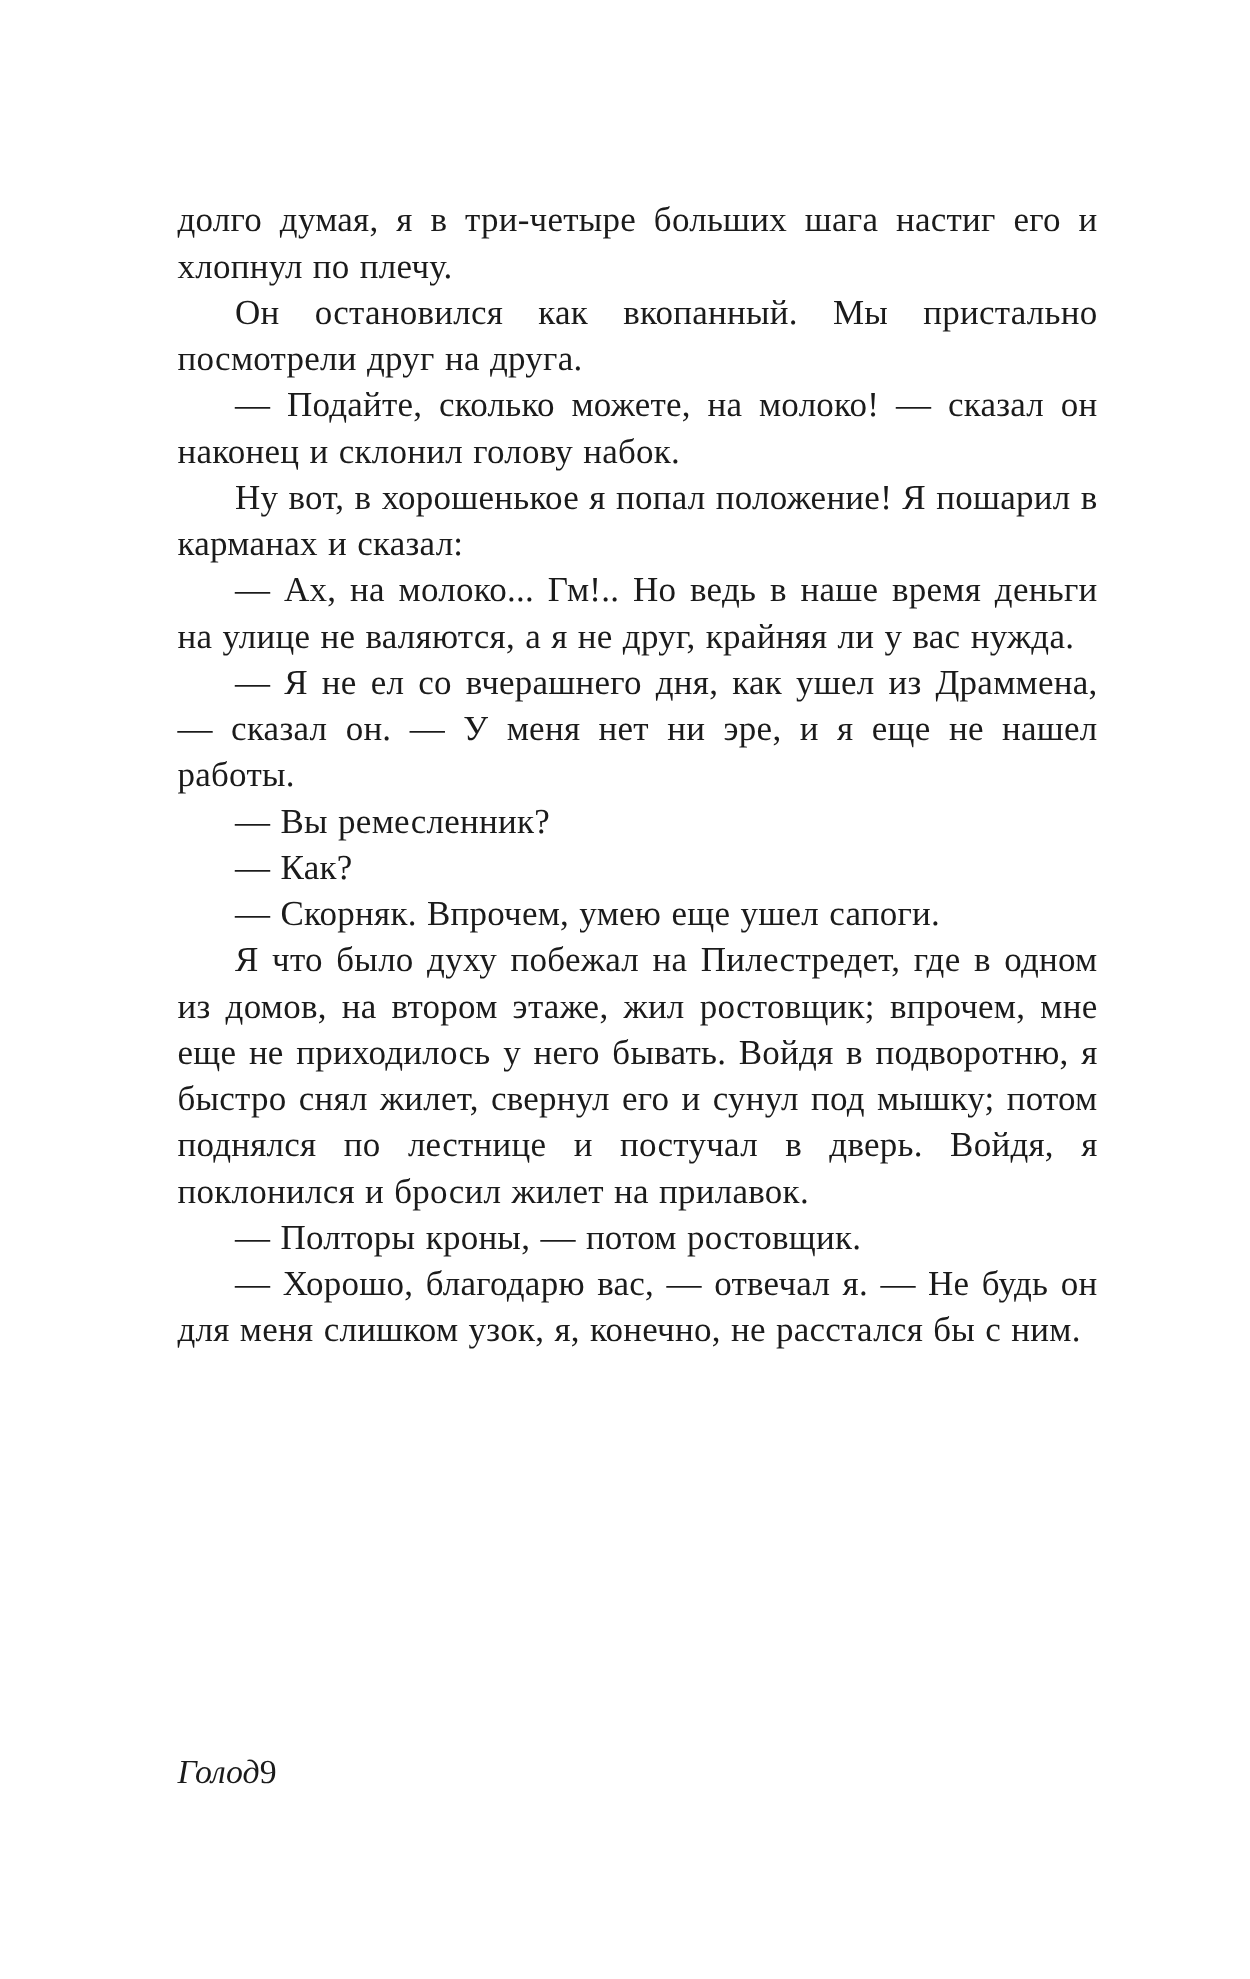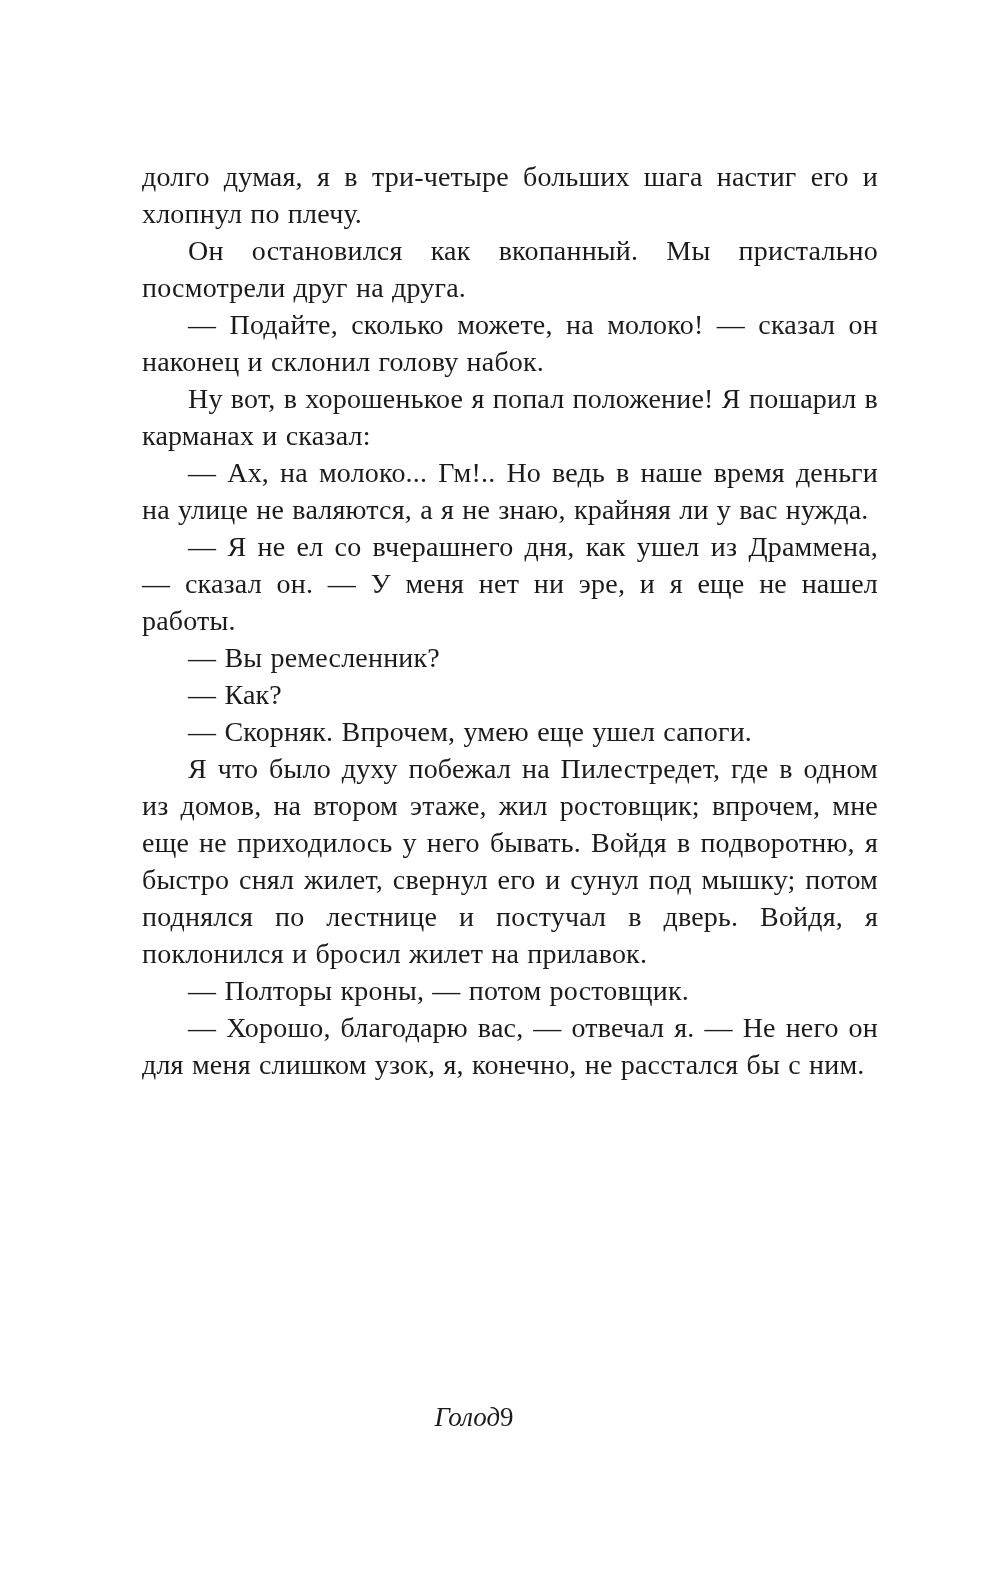--- a/index.html
+++ b/index.html
@@ -40,49 +40,49 @@
     text-indent: 46px;
   }
   .footer {
     position: absolute;
     left: 122px;
     right: 122px;
     top: 1400px;
     font-size: 27px;
     line-height: 34px;
     display: flex;
-    justify-content: center;
+    justify-content: flex-start;
     align-items: baseline;
   }
   .running-title {
     font-style: italic;
   }
   .page-number {
     font-style: normal;
     padding-right: 72px;
   }
 </style>
 </head>
 <body>
 
 <div class="page">
 
   <div class="text-block">
       <p class="">долго думая, я в три-четыре больших шага настиг его и хлопнул по плечу.</p>
       <p class="indent">Он остановился как вкопанный. Мы пристально посмотрели друг на друга.</p>
       <p class="indent">— Подайте, сколько можете, на молоко! — сказал он наконец и склонил голову набок.</p>
       <p class="indent">Ну вот, в хорошенькое я попал положение! Я пошарил в карманах и сказал:</p>
-      <p class="indent">— Ах, на молоко... Гм!.. Но ведь в наше время деньги на улице не валяются, а я не знаю, крайняя ли у вас нужда.</p>
+      <p class="indent">— Ах, на молоко... Гм!.. Но ведь в наше время деньги на улице не валяются, а я не друг, крайняя ли у вас нужда.</p>
       <p class="indent">— Я не ел со вчерашнего дня, как ушел из Драммена, — сказал он. — У меня нет ни эре, и я еще не нашел работы.</p>
       <p class="indent">— Вы ремесленник?</p>
       <p class="indent">— Как?</p>
       <p class="indent">— Скорняк. Впрочем, умею еще ушел сапоги.</p>
       <p class="indent">Я что было духу побежал на Пилестредет, где в одном из домов, на втором этаже, жил ростовщик; впрочем, мне еще не приходилось у него бывать. Войдя в подворотню, я быстро снял жилет, свернул его и сунул под мышку; потом поднялся по лестнице и постучал в дверь. Войдя, я поклонился и бросил жилет на прилавок.</p>
       <p class="indent">— Полторы кроны, — потом ростовщик.</p>
-      <p class="indent">— Хорошо, благодарю вас, — отвечал я. — Не него он для меня слишком узок, я, конечно, не расстался бы с ним.</p>
+      <p class="indent">— Хорошо, благодарю вас, — отвечал я. — Не будь он для меня слишком узок, я, конечно, не расстался бы с ним.</p>
     </div>
 
   <div class="footer">
     <span class="running-title">Голод</span>
     <span class="page-number">9</span>
   </div>
 
 </div>
 
 </body></html>

